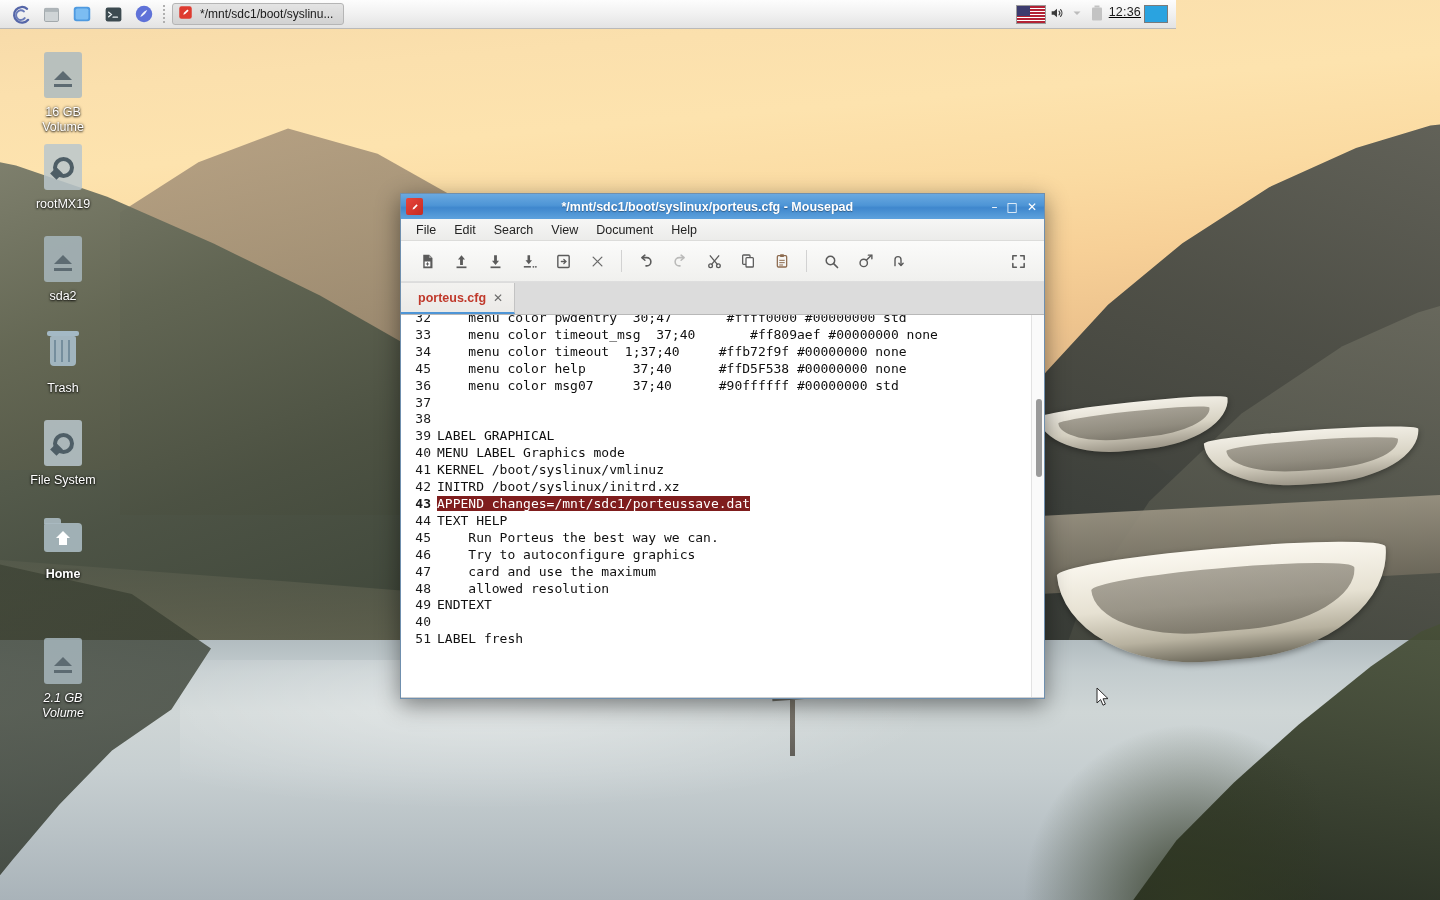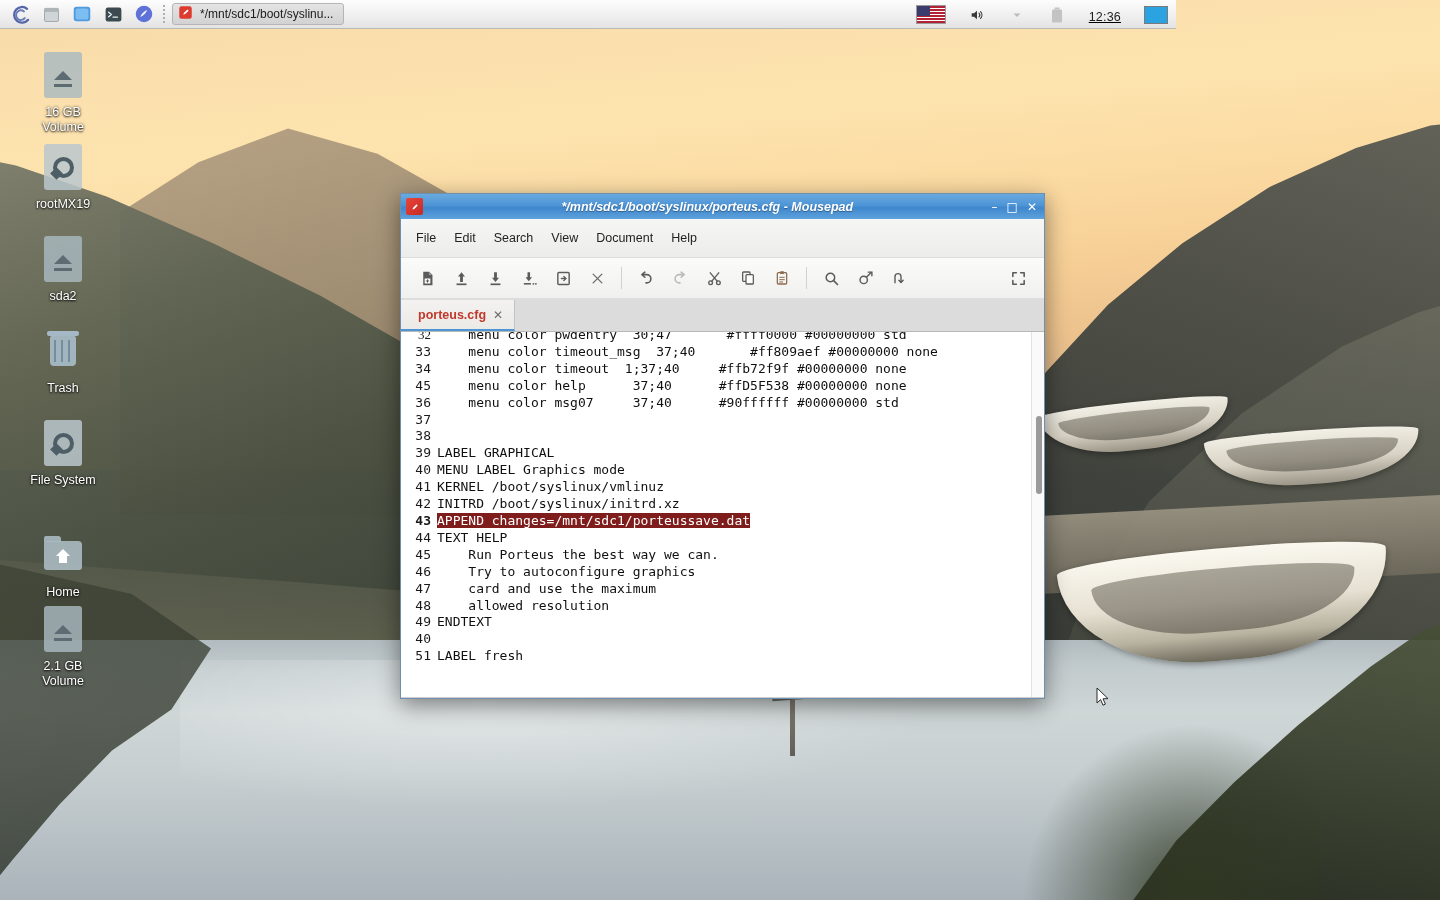--- a/index.html
+++ b/index.html
@@ -136,21 +136,21 @@
     background-image: radial-gradient(circle, #b0b0b0 1px, transparent 1px);
     background-size: 2px 4px; }
   .tasklist { display:flex; align-items:center; }
   .task-btn {
     display:flex; align-items:center; gap:7px;
     height:22px; padding:0 10px 0 5px; max-width:210px;
     background: linear-gradient(180deg,#e4e4e4,#d2d2d2);
     border:1px solid #b5b5b5; border-radius:3px;
     font-size:12px; color:#1b1b1b; white-space:nowrap; overflow:hidden;
   }
-  .tray { margin-left:auto; display:flex; align-items:flex-end; gap:23px; padding-right:8px;text-decoration:underline; }
+  .tray { margin-left:auto; display:flex; align-items:flex-start; gap:3px; padding-right:8px;text-decoration:underline; }
   .flag { width:30px; height:19px; border:1px solid #9a9a9a; position:relative; overflow:hidden; background:#fff; }
   .flag .stripes { position:absolute; inset:0;
     background: repeating-linear-gradient(180deg,#b22234 0 1.6px,#ffffff 1.6px 3.1px); }
   .flag .canton { position:absolute; left:0; top:0; width:13px; height:10px; background:#3c3b6e; }
   .tray-clock { font-size:12.5px; color:#1d1d1d; letter-spacing:.2px; }
   .tray-icon { width:17px; height:17px; display:flex; align-items:center; justify-content:center; }
   .pager { width:24px; height:18px; background:#2aa3e0; border:1px solid #7a7a7a; }
 
   
   .dicon {
@@ -203,27 +203,27 @@
     background: linear-gradient(180deg,#6aa9e0 0%, #4e95d6 45%, #3f87cd 55%, #5ea2dd 100%);
     color:#ffffff;
   }
   .tb-appicon {
     width:17px;height:17px;border-radius:2px;
     background: linear-gradient(135deg,#e8453c,#c62b22);
     display:flex;align-items:center;justify-content:center;
   }
   .tb-title {
     flex:1; text-align:center; font-size:12.5px; font-weight:bold;
-    text-shadow:0 1px 1px rgba(0,0,0,.35); white-space:nowrap; overflow:hidden;font-style:italic;
+    text-shadow:0 1px 1px rgba(0,0,0,.35); white-space:nowrap; overflow:hidden;
   }
   .tb-btns { display:flex; align-items:center; gap:9px; padding-right:3px; color:#fff; }
   .tb-btn { font-size:12px; line-height:1; cursor:pointer; font-family:"DejaVu Sans", sans-serif; }
 
   .menubar {
-    height:39px; display:flex; align-items:center; gap:0;
+    height:22px; display:flex; align-items:center; gap:0;
     background: linear-gradient(180deg,#f6f6f5,#ececea);
     border-bottom:1px solid #dcdcda; padding-left:6px;
   }
   .menuitem { font-size:12.5px; color:#232323; padding:2px 9px; cursor:pointer; }
 
   .toolbar {
     height:41px; display:flex; align-items:center; padding:0 9px;
     background: linear-gradient(180deg,#fbfbfa,#f0f0ee);
     border-bottom:1px solid #dedede;
   }
@@ -422,30 +422,30 @@
     <div>File System</div>
   </div>
 
   <div class="dicon" style="left:3px; top:328px;">
     <div class="glyph trash-g">
         <div class="trash-body"></div>
       </div>
     <div>Trash</div>
   </div>
 
-  <div class="dicon" style="left:3px; top:532px;">
+  <div class="dicon" style="left:3px; top:514px;font-weight:bold;">
     <div class="glyph folder-g">
       <div class="folder-body">
           <div class="home-mark"></div>
         </div>
     </div>
     <div>Home</div>
   </div>
 
-  <div class="dicon" style="left:3px; top:606px;">
+  <div class="dicon" style="left:3px; top:638px;font-style:italic;">
     <div class="glyph drive-g">
         <div class="eject">
           <div class="bar"></div>
         </div>
       </div>
     <div>2.1 GB<br>Volume</div>
   </div>
 
   <div id="mousepad">
 
@@ -581,21 +581,21 @@
 
     <div class="tabstrip">
       <div class="tab">
         <span>porteus.cfg</span>
         <span class="tab-close">✕</span>
       </div>
     </div>
 
     <div class="editor-wrap">
       <div class="gutter" id="gutter">
-          <div class="ln" style="margin-top: -7px; font-family: Liberation Serif, serif;">32</div>
+          <div class="ln" style="margin-top: -7px;">32</div>
           <div class="ln">33</div>
           <div class="ln">34</div>
           <div class="ln">45</div>
           <div class="ln">36</div>
           <div class="ln">37</div>
           <div class="ln">38</div>
           <div class="ln">39</div>
           <div class="ln">40</div>
           <div class="ln">41</div>
           <div class="ln">42</div>

